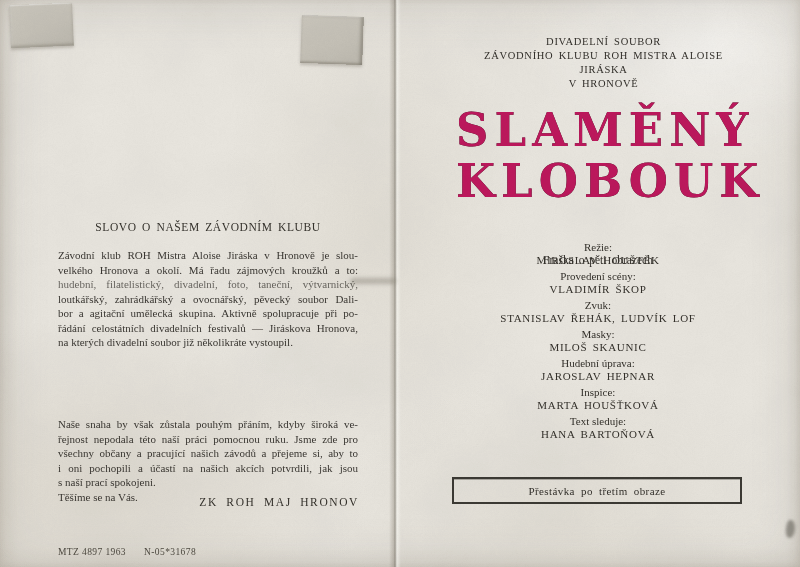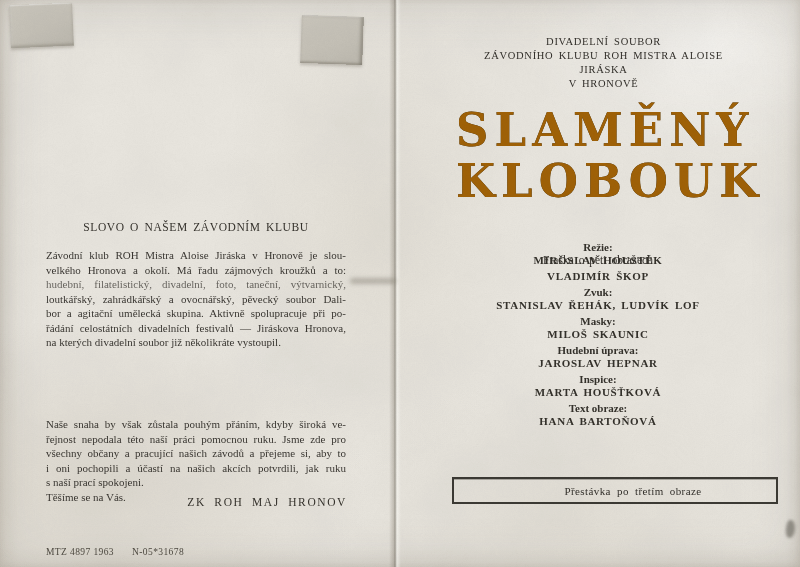--- a/index.html
+++ b/index.html
@@ -56,21 +56,21 @@
                inset 2px 0 2px rgba(255,255,255,.18);
   }
   .tape-left{left:10px;top:4px;width:63px;height:43px;transform:rotate(-2.5deg);}
   .tape-top{left:301px;top:16px;width:62px;height:48px;transform:rotate(2deg);
             box-shadow:0 2px 3px rgba(92,86,74,.28),
                        inset -3px 0 3px rgba(108,102,90,.42),
                        inset 0 -2px 2px rgba(108,102,90,.30),
                        inset 0 1px 1px rgba(255,255,255,.35);}
 
   
-  .left-page{position:absolute;left:4px;top:0;width:420px;height:567px;}
+  .left-page{position:absolute;left:16px;top:0;width:420px;height:567px;}
   .heading{
     position:absolute;left:42px;top:221px;width:300px;
     text-align:center;font-size:11.5px;letter-spacing:.6px;word-spacing:2px;
     color:#35322c;
   }
   .para{position:absolute;left:42px;width:300px;font-size:11px;line-height:14.5px;}
   .para .line{text-align:justify;text-align-last:justify;}
   .para .line:last-child{text-align-last:left;}
   .para-1{top:248px;}
   .para-1 .line:nth-child(3){filter:blur(.6px);opacity:.74;} 
@@ -95,38 +95,37 @@
     color:#33302b;
   }
   .org-block .line{text-align:center;margin-left:11px;}
   .authors{
     position:absolute;left:42px;top:85px;width:296px;text-align:center;
     font-size:11px;letter-spacing:1px;word-spacing:5px;color:#33302b;
   }
   .title-block{
     position:absolute;left:42px;top:104px;width:296px;text-align:center;
     font-family:"DejaVu Serif","Liberation Serif",serif;font-weight:bold;
-    font-size:45px;line-height:51px;color:#a16207;
+    font-size:45px;line-height:51px;color:#be185d;
   }
   .title-line{letter-spacing:6px;padding-left:6px;transform:scaleY(1.04);
               text-shadow:0 0 .5px #232119;}
   .subtitle{
     position:absolute;left:42px;top:218px;width:296px;text-align:center;
     font-size:11.5px;word-spacing:2px;color:#33302b;margin-top:36px;
   }
   .credits{position:absolute;left:42px;top:241px;width:296px;text-align:center;color:#34312b;}
-  .credit{margin-bottom:3px;font-weight:bold;}
+  .credit{margin-bottom:3px;}
   .credit-role{font-size:11px;line-height:13px;}
   .credit-name{font-size:11px;line-height:13px;letter-spacing:.7px;word-spacing:2px;}
   .intermission{
     position:absolute;left:44px;top:477px;width:286px;height:23px;
     border:2px solid #3c3a34;display:flex;align-items:center;justify-content:center;
     font-size:11px;letter-spacing:.4px;word-spacing:3px;color:#33302b;
     box-shadow:inset 0 1px 0 rgba(60,58,52,.35);
-    padding-left:36px;
   }
 </style>
 </head>
 <body>
 
 <div class="sheet">
 
   <div class="mottle"></div>
 
   <div class="tape tape-left"></div>
@@ -147,21 +146,21 @@
         <div class="line">bor a agitační umělecká skupina. Aktivně spolupracuje při po-</div>
         <div class="line">řádání celostátních divadelních festivalů — Jiráskova Hronova,</div>
         <div class="line">na kterých divadelní soubor již několikráte vystoupil.</div>
       </div>
 
 
     <div class="para para-3">
         <div class="line">Naše snaha by však zůstala pouhým přáním, kdyby široká ve-</div>
         <div class="line">řejnost nepodala této naší práci pomocnou ruku. Jsme zde pro</div>
         <div class="line">všechny občany a pracující našich závodů a přejeme si, aby to</div>
-        <div class="line">i oni pochopili a účastí na našich akcích potvrdili, jak ruku</div>
+        <div class="line">i oni pochopili a účastí na našich akcích potvrdili, jak jsou</div>
         <div class="line">s naší prací spokojeni.</div>
         <div class="line">Těšíme se na Vás.</div>
       </div>
 
     <div class="signature">ZK ROH MAJ HRONOV</div>
 
     <div class="imprint">
       <span>MTZ 4897 1963</span><span class="gap"></span><span>N-05*31678</span>
     </div>
   </div>
@@ -180,40 +179,41 @@
     </div>
 
     <div class="subtitle">Fraška o pěti obrazech</div>
 
     <div class="credits">
       <div class="credit">
         <div class="credit-role">Režie:</div>
         <div class="credit-name">MIROSLAV HOUŠTĚK</div>
       </div>
       <div class="credit">
+        <div class="credit-role">Provedení scény:</div>
         <div class="credit-name">VLADIMÍR ŠKOP</div>
       </div>
       <div class="credit">
         <div class="credit-role">Zvuk:</div>
         <div class="credit-name">STANISLAV ŘEHÁK, LUDVÍK LOF</div>
       </div>
       <div class="credit">
         <div class="credit-role">Masky:</div>
         <div class="credit-name">MILOŠ SKAUNIC</div>
       </div>
       <div class="credit">
         <div class="credit-role">Hudební úprava:</div>
         <div class="credit-name">JAROSLAV HEPNAR</div>
       </div>
       <div class="credit">
         <div class="credit-role">Inspice:</div>
         <div class="credit-name">MARTA HOUŠŤKOVÁ</div>
       </div>
       <div class="credit">
-        <div class="credit-role">Text obraze:</div>
+        <div class="credit-role">Text sleduje:</div>
         <div class="credit-name">HANA BARTOŇOVÁ</div>
       </div>
     </div>
 
     <div class="intermission">
       <span>Přestávka po třetím obraze</span>
     </div>
   </div>
 
   <svg class="texture" width="800" height="567" aria-hidden="true">

